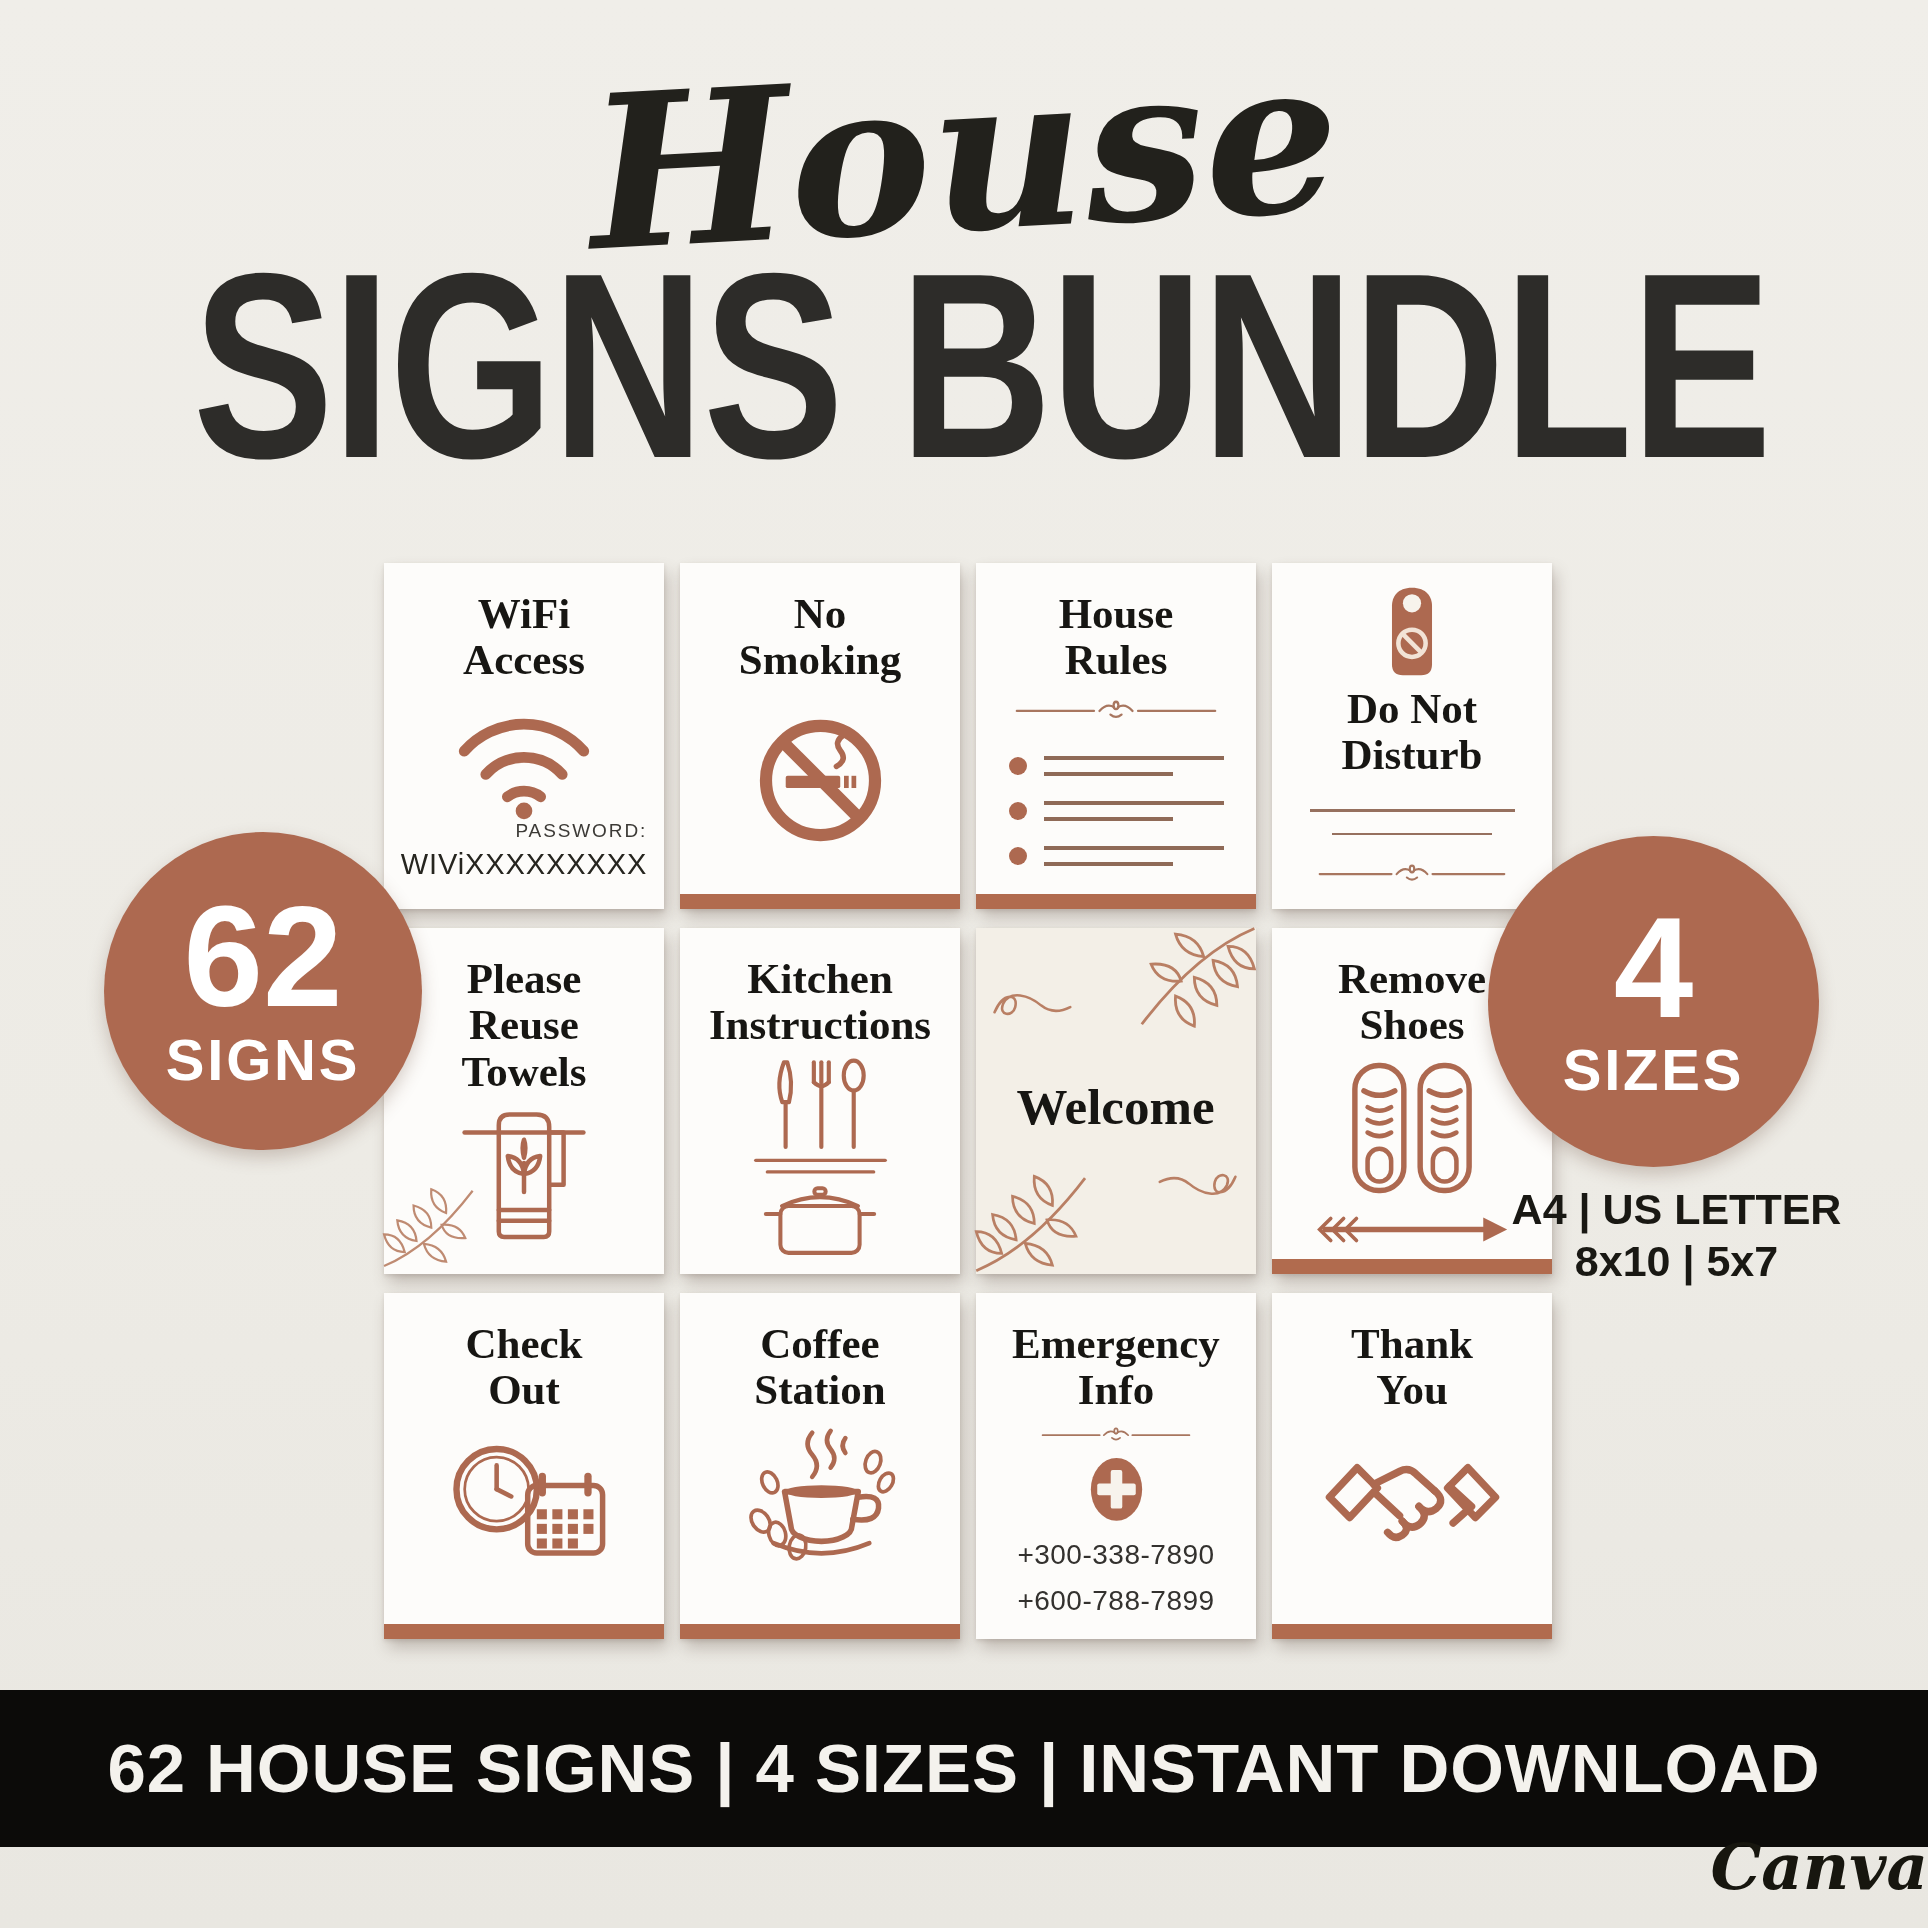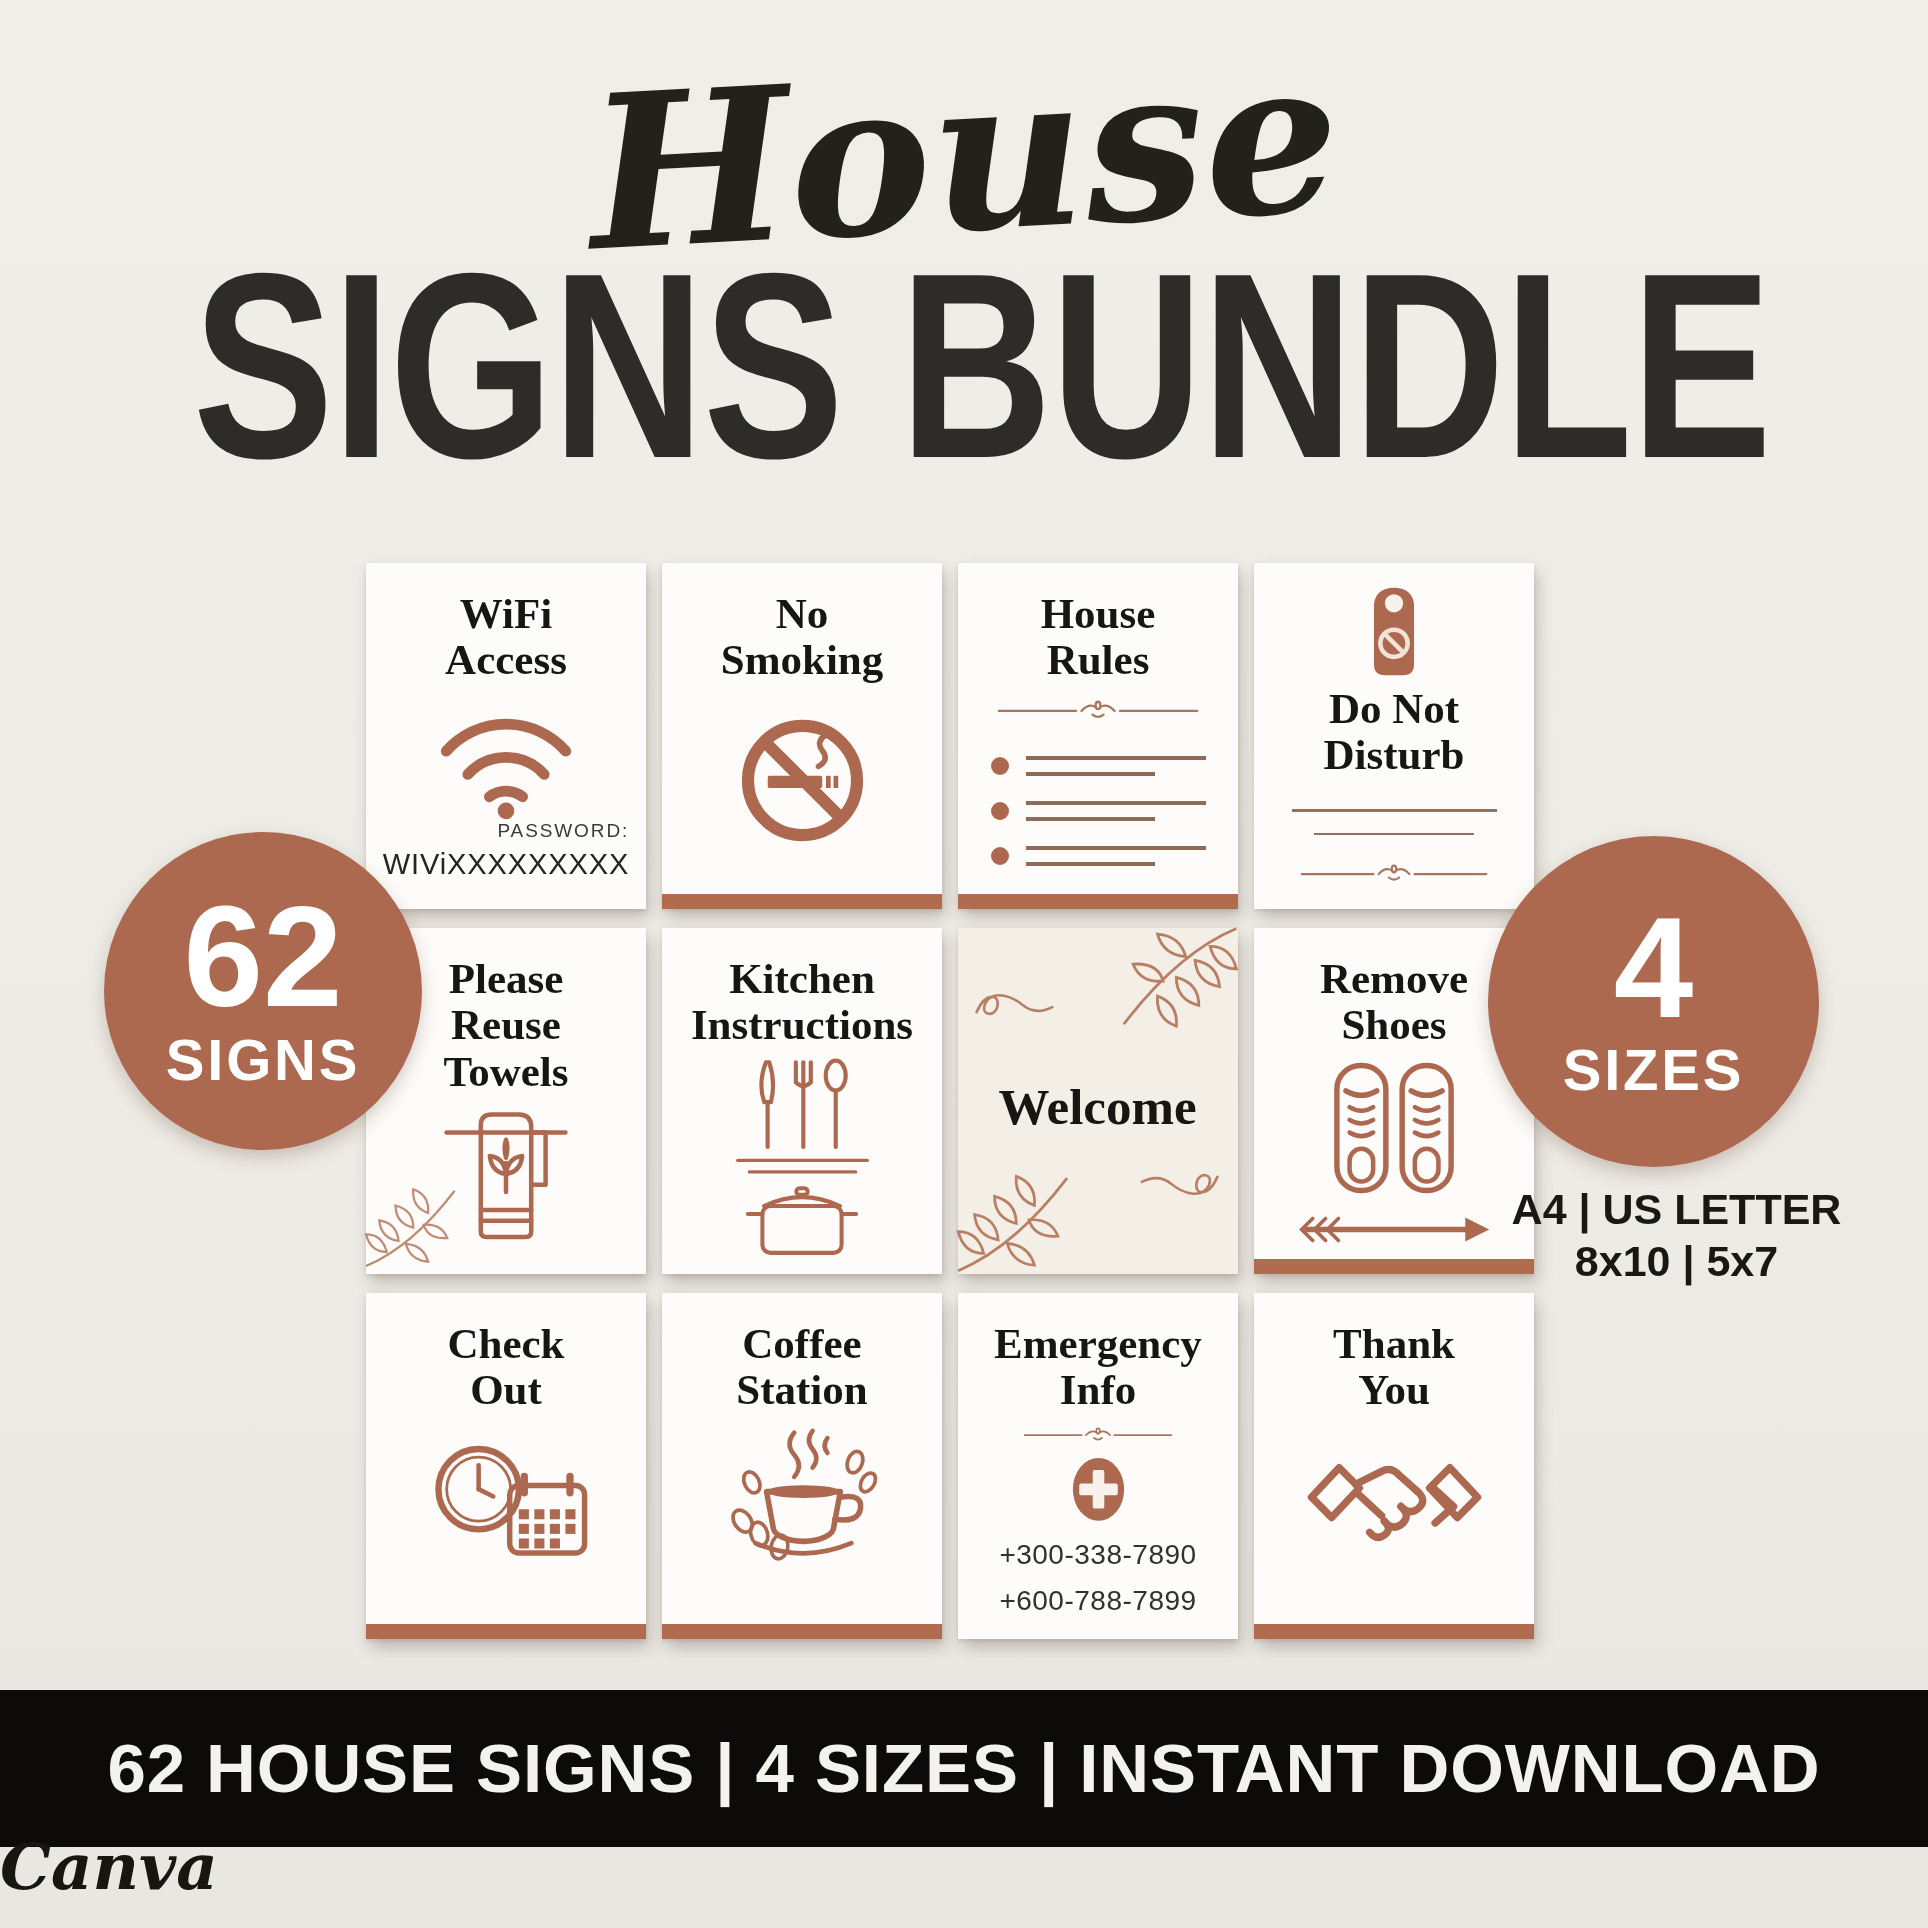--- a/index.html
+++ b/index.html
@@ -7,21 +7,21 @@
     background:linear-gradient(180deg,#f0eee9 0%,#edebe5 60%,#e9e7e1 100%);
     font-family:"Liberation Sans", sans-serif;}
   
   .script-title{position:absolute;top:49px;left:0;right:0;text-align:center;
     font-family:"DejaVu Serif", serif;font-style:italic;font-weight:700;
     font-size:212px;line-height:1;color:#22211c;transform:rotate(-3deg);}
   .main-title{position:absolute;top:234px;left:0;right:0;text-align:center;
     font-weight:800;font-size:264px;line-height:1;color:#2d2c29;
     letter-spacing:-1.9px;transform:scaleX(0.8);transform-origin:center;white-space:nowrap;}
   
-  .grid{position:absolute;left:366px;top:563px;display:grid;
+  .grid{position:absolute;left:384px;top:563px;display:grid;
     grid-template-columns:repeat(4,280px);grid-auto-rows:346px;column-gap:16px;row-gap:19px;}
   .card{position:relative;background:#fdfcfa;box-sizing:border-box;
     display:flex;flex-direction:column;align-items:center;padding:28px 15px 15px;
     box-shadow:3.8px 9.4px 15px rgba(94,74,62,.30), 0 1.9px 3.8px rgba(94,74,62,.15);}
   .card-title{font-family:"Liberation Serif", serif;font-weight:700;font-size:43px;
     line-height:1.08;color:#171613;text-align:center;white-space:pre-line;}
   .bottom-bar{position:absolute;left:0;right:0;bottom:0;height:15px;background:#b16b4e;}
   
   .icon-wifi{margin-top:24.5px;}
   .wifi-pass{margin-top:auto;margin-bottom:13px;text-align:right;}
@@ -77,21 +77,21 @@
   .badge-left{left:104px;top:832px;width:318px;height:318px;}
   .badge-right{left:1488px;top:836px;width:331px;height:331px;}
   .badge-num{font-size:143px;line-height:.95;}
   .badge-label{font-size:58px;letter-spacing:2.8px;margin-top:1px;}
   .sizes-note{position:absolute;left:1474px;top:1183px;width:405px;text-align:center;
     font-weight:800;font-size:43px;line-height:1.22;color:#191813;z-index:6;}
   
   .footer-bar{position:absolute;left:0;top:1668px;width:100%;height:157px;background:#0c0b09;
     display:flex;align-items:center;justify-content:center;margin-top:22px;}
   .footer-bar span{color:#f4f2ed;font-size:69px;font-weight:800;letter-spacing:0.9px;white-space:nowrap;}
-  .brand{position:absolute;left:0;right:0;top:1829px;text-align:left;
+  .brand{position:absolute;left:0;right:0;top:1829px;text-align:right;
     font-family:"DejaVu Serif", serif;font-style:italic;font-weight:700;font-size:64px;color:#17160f;}
 </style>
 </head>
 <body>
 
 <div class="poster">
 
   <div class="script-title">House</div>
   <div class="main-title">SIGNS BUNDLE</div>
 

